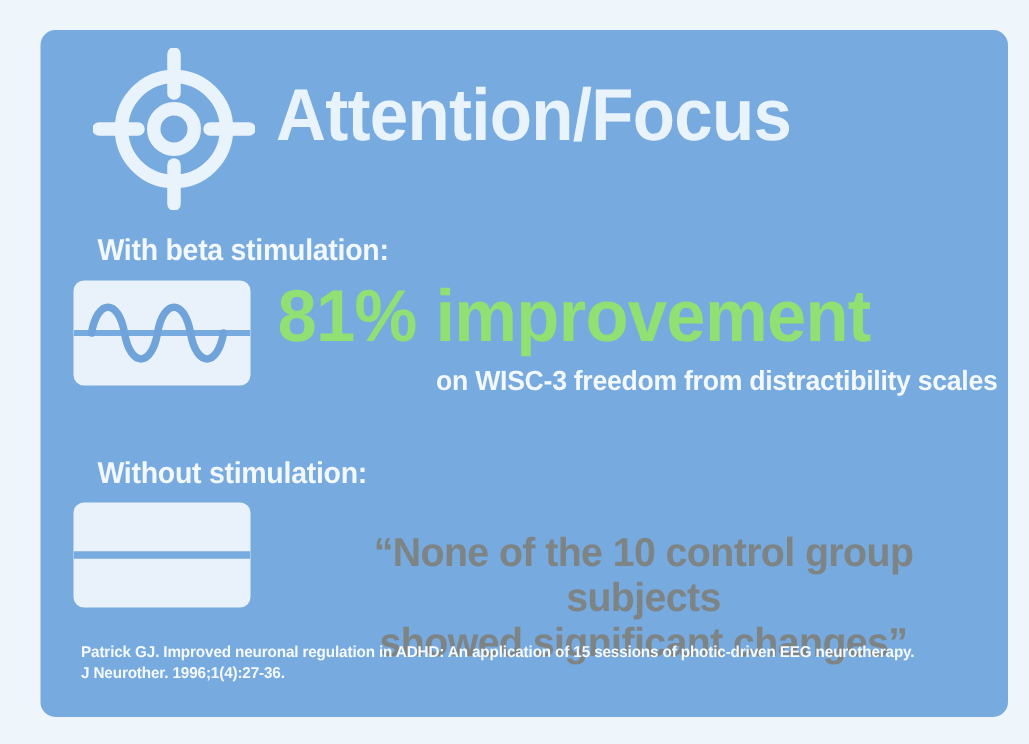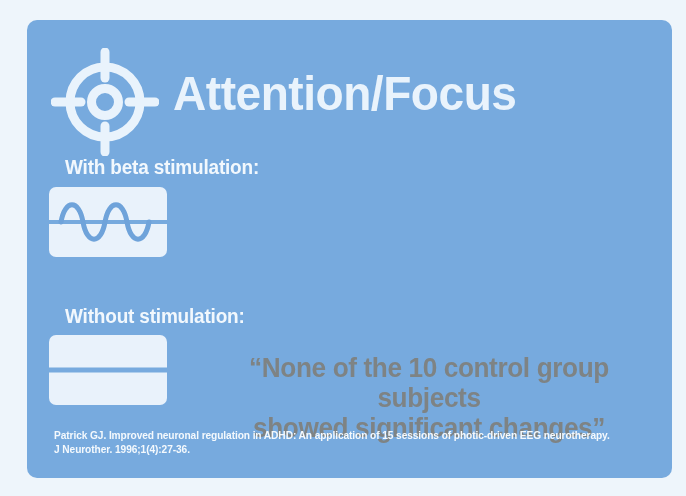--- a/index.html
+++ b/index.html
@@ -22,25 +22,24 @@
     height: 458px;
     background: #77aade;
     border-radius: 10px;
     box-sizing: border-box;
     overflow: hidden;
   }
 
   
   .header {
     position: absolute;
-    left: 4px;
+    left: 15px;
     top: 0;
     width: 100%;
     height: 126px;
-    margin-top: 16px;
   }
   .target-icon {
     position: absolute;
     left: 20px;
     top: 12px;
     width: 108px;
     height: 108px;
   }
   .page-title {
     position: absolute;
@@ -166,20 +165,24 @@
 
   <div class="section-label label-beta">With beta stimulation:</div>
 
   <div class="panel panel-beta">
     <svg viewBox="0 0 118 70" xmlns="http://www.w3.org/2000/svg" preserveAspectRatio="none">
       <line x1="0" y1="35" x2="118" y2="35" stroke="#77aade" stroke-width="4"></line>
       <path d="M 12 35 C 16 12, 30 12, 34 35 C 38 58, 52 58, 56 35 C 60 12, 74 12, 78 35 C 82 58, 96 58, 100 35" fill="none" stroke="#6fa3da" stroke-width="5" stroke-linecap="round"></path>
     </svg>
   </div>
 
+  <div class="stat-row-beta">
+    <div class="stat-big">81% improvement</div>
+    <div class="stat-sub">on WISC-3 freedom from distractibility scales</div>
+  </div>
 
   <div class="section-label label-nostim">Without stimulation:</div>
 
   <div class="panel panel-nostim">
     <svg viewBox="0 0 118 70" xmlns="http://www.w3.org/2000/svg" preserveAspectRatio="none">
       <line x1="0" y1="35" x2="118" y2="35" stroke="#77aade" stroke-width="5"></line>
     </svg>
   </div>
 
   <div class="quote-block">

